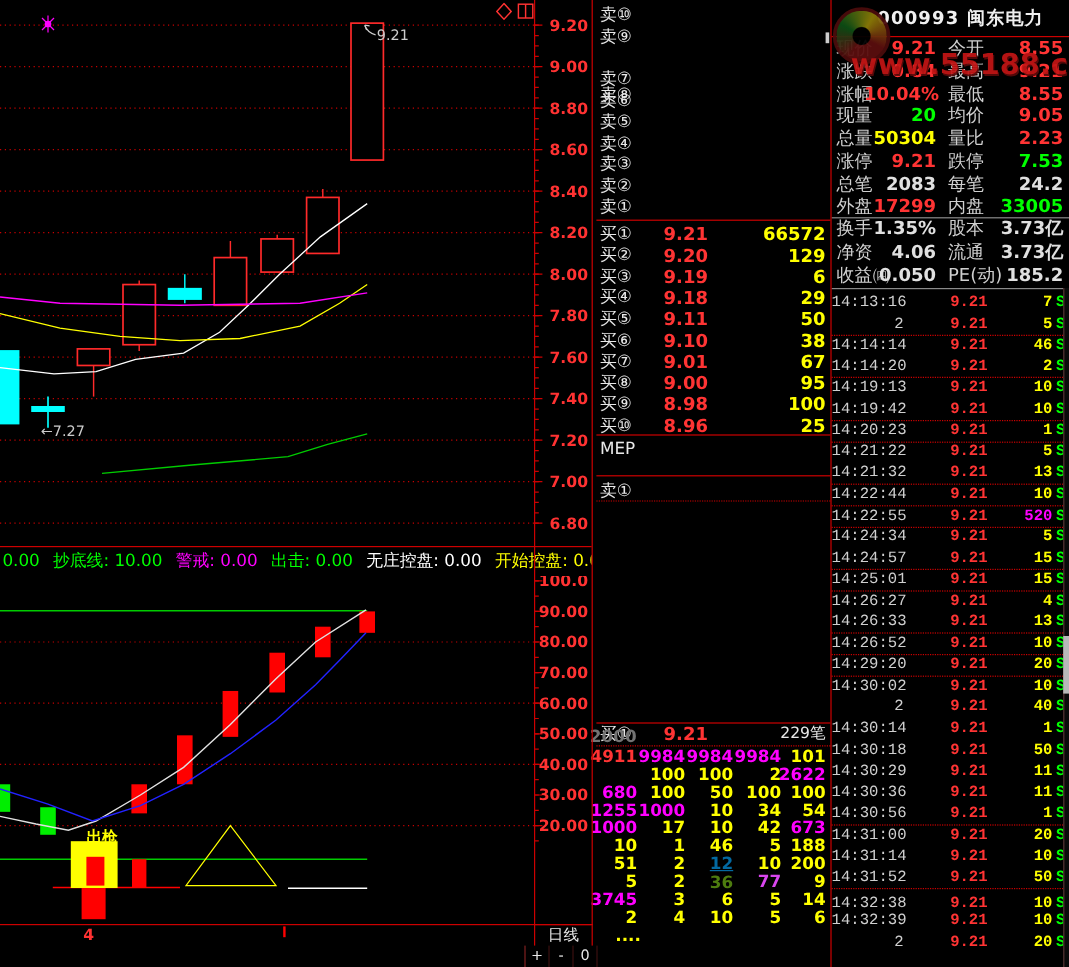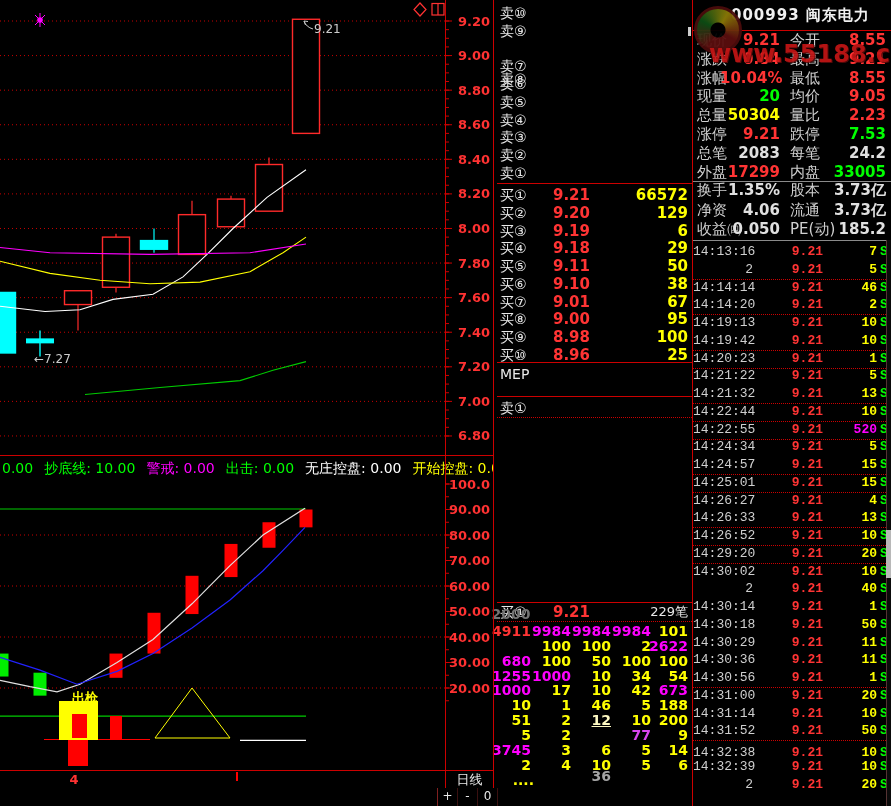--- a/index.html
+++ b/index.html
@@ -399,26 +399,26 @@
         <div class="gcell" style="top: 683.4px; left: 74px; color: rgb(255, 255, 0);">10</div>
         <div class="gcell" style="top: 683.4px; left: 114px; color: rgb(255, 255, 0);">42</div>
         <div class="gcell" style="top: 683.4px; left: 151px; color: rgb(255, 0, 255);">673</div>
         <div class="gcell" style="top: 698.25px; left: -6px; color: rgb(255, 255, 0);">10</div>
         <div class="gcell" style="top: 698.25px; left: 34px; color: rgb(255, 255, 0);">1</div>
         <div class="gcell" style="top: 698.25px; left: 74px; color: rgb(255, 255, 0);">46</div>
         <div class="gcell" style="top: 698.25px; left: 114px; color: rgb(255, 255, 0);">5</div>
         <div class="gcell" style="top: 698.25px; left: 151px; color: rgb(255, 255, 0);">188</div>
         <div class="gcell" style="top: 713.1px; left: -6px; color: rgb(255, 255, 0);">51</div>
         <div class="gcell" style="top: 713.1px; left: 34px; color: rgb(255, 255, 0);">2</div>
-        <div class="gcell" style="top: 713.1px; left: 74px; color: #fef9c3; text-decoration: underline;">12</div>
+        <div class="gcell" style="top: 713.1px; left: 74px; color: #0369a1; text-decoration: underline;">12</div>
         <div class="gcell" style="top: 713.1px; left: 114px; color: rgb(255, 255, 0);">10</div>
         <div class="gcell" style="top: 713.1px; left: 151px; color: rgb(255, 255, 0);">200</div>
         <div class="gcell" style="top: 727.95px; left: -6px; color: rgb(255, 255, 0);">5</div>
         <div class="gcell" style="top: 727.95px; left: 34px; color: rgb(255, 255, 0);">2</div>
-        <div class="gcell" style="top: 769px; left: 74px; color: #a3a3a3;">36</div>
+        <div class="gcell" style="top: 729px; left: 74px; color: #4d7c0f;">36</div>
         <div class="gcell" style="top: 727.95px; left: 114px; color: #d946ef;">77</div>
         <div class="gcell" style="top: 727.95px; left: 151px; color: rgb(255, 255, 0);">9</div>
         <div class="gcell" style="top: 742.8px; left: -6px; color: rgb(255, 0, 255);">3745</div>
         <div class="gcell" style="top: 742.8px; left: 34px; color: rgb(255, 255, 0);">3</div>
         <div class="gcell" style="top: 742.8px; left: 74px; color: rgb(255, 255, 0);">6</div>
         <div class="gcell" style="top: 742.8px; left: 114px; color: rgb(255, 255, 0);">5</div>
         <div class="gcell" style="top: 742.8px; left: 151px; color: rgb(255, 255, 0);">14</div>
         <div class="gcell" style="top: 757.65px; left: -6px; color: rgb(255, 255, 0);">2</div>
         <div class="gcell" style="top: 757.65px; left: 34px; color: rgb(255, 255, 0);">4</div>
         <div class="gcell" style="top: 757.65px; left: 74px; color: rgb(255, 255, 0);">10</div>

